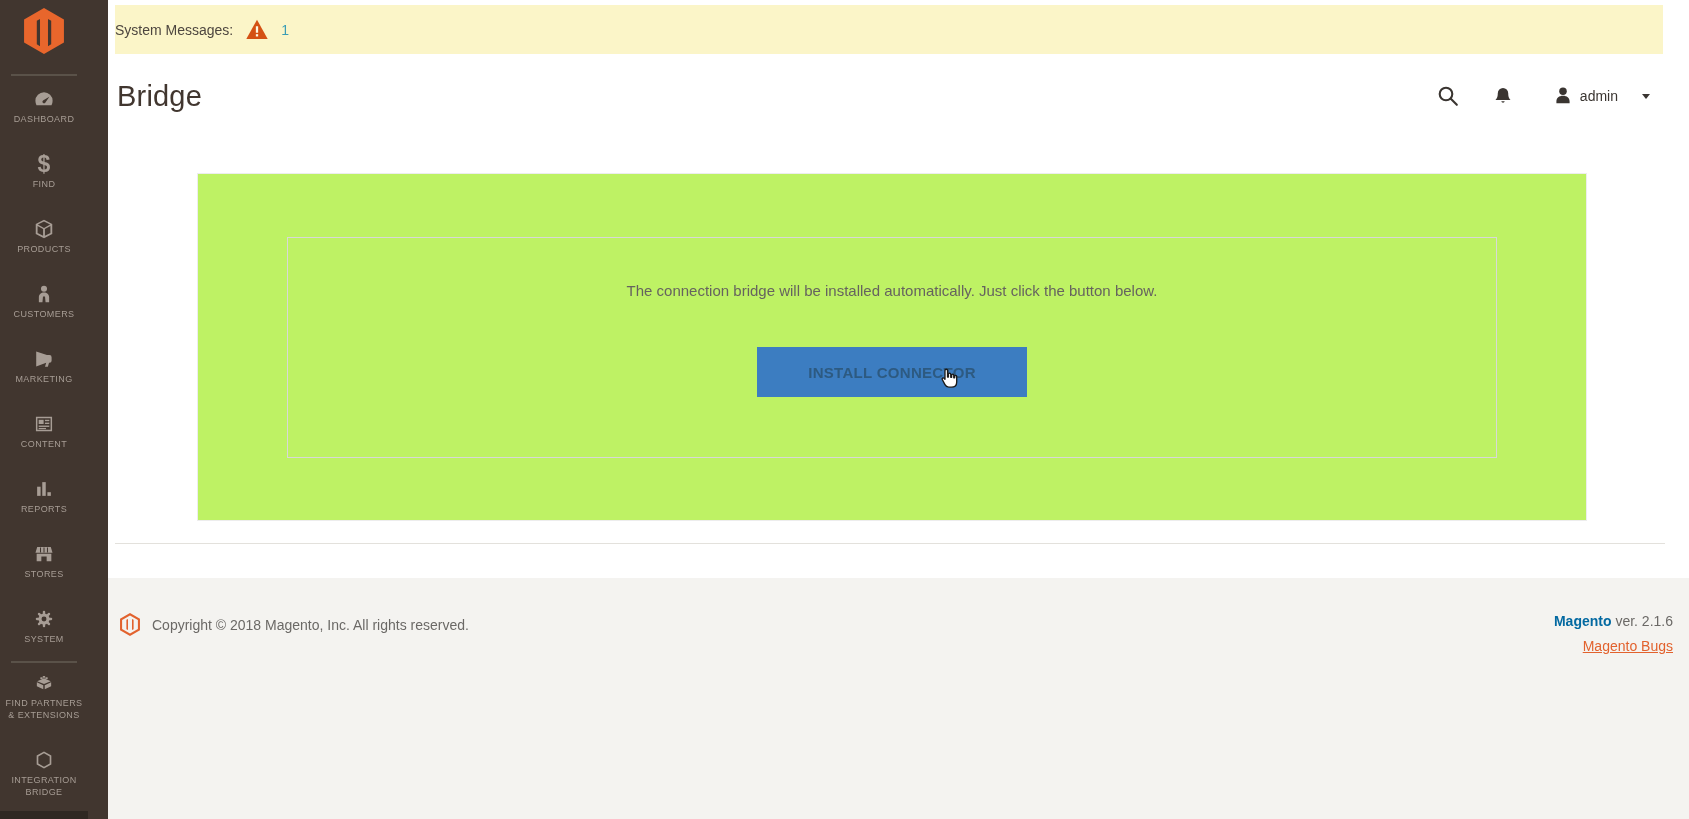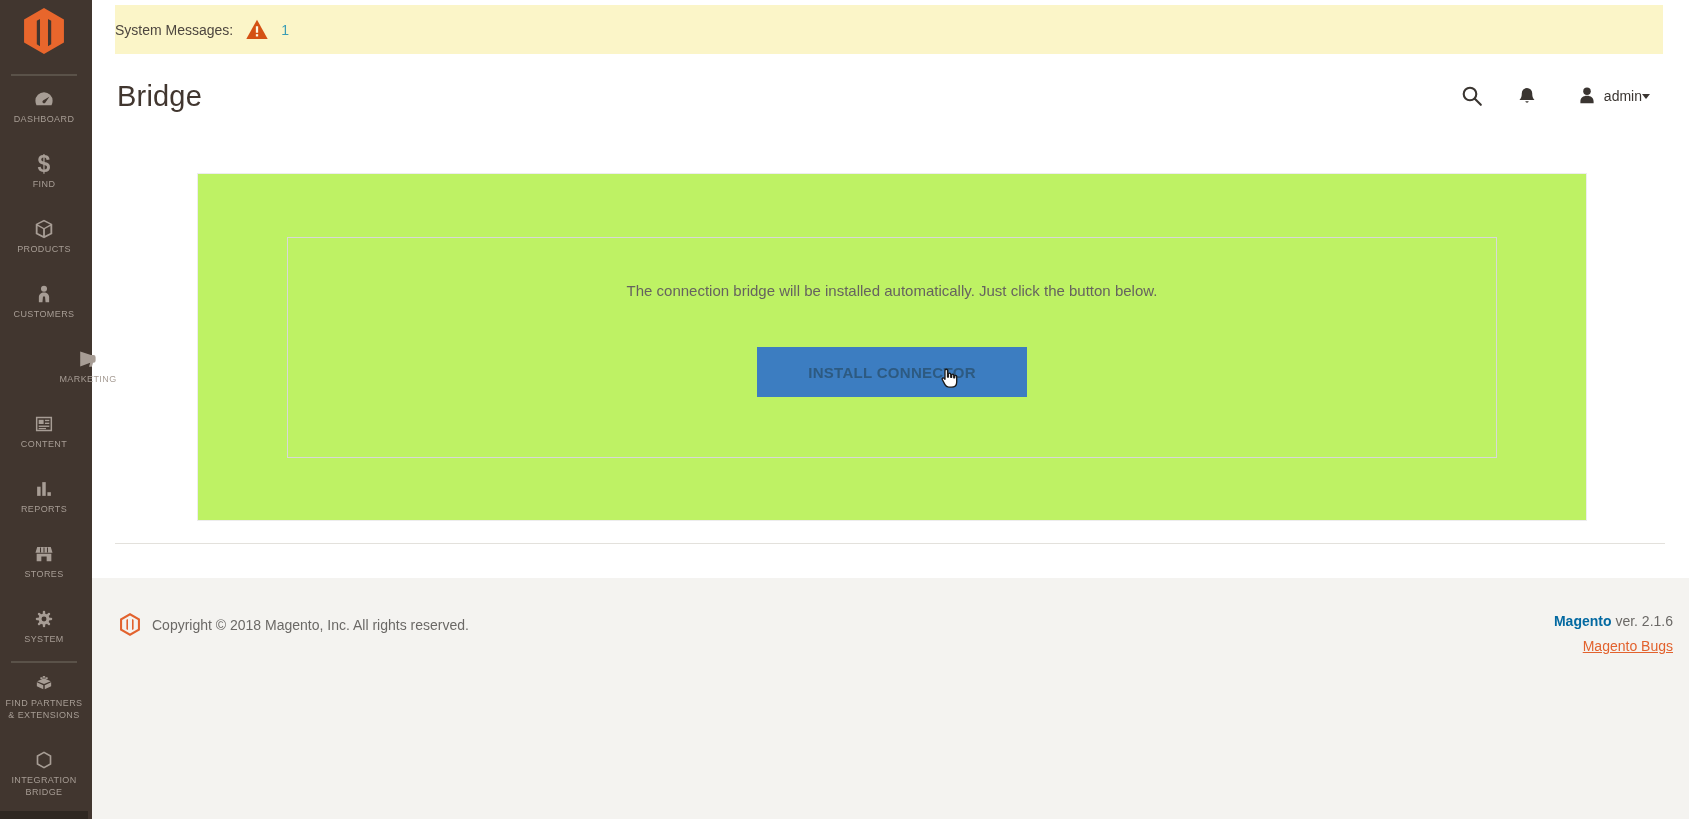--- a/index.html
+++ b/index.html
@@ -2,51 +2,51 @@
 <html><head>
 <meta charset="utf-8">
 <style>
   html,body{margin:0;padding:0;}
   body{
     width:1689px;height:819px;position:relative;overflow:hidden;
     background:#ffffff;font-family:"Liberation Sans","DejaVu Sans",sans-serif;
     -webkit-font-smoothing:antialiased;
   }
   
-  .sidebar{position:absolute;top:0;left:0;width:92px;height:819px;background:#41362f;z-index:5;text-decoration:underline;}
+  .sidebar{position:absolute;top:0;left:0;width:108px;height:819px;background:#41362f;z-index:5;text-decoration:underline;}
   .logo-wrap{position:absolute;top:8px;left:0;width:88px;display:flex;justify-content:center;}
   .logo-wrap svg{width:40px;height:46px;}
   .side-divider{position:absolute;left:11px;width:66px;height:2px;background:#5a5249;}
   .div-top{top:74px;}
   .div-bottom{top:661px;}
   .nav-item{position:absolute;left:0;width:88px;display:flex;flex-direction:column;align-items:center;gap:4px;cursor:pointer;}
   .nav-ico{width:22px;height:22px;fill:#a79d95;flex:0 0 auto;}
   .dollar{width:22px;height:22px;display:flex;align-items:center;justify-content:center;color:#a79d95;font-size:23px;font-weight:bold;line-height:22px;}
   .dollar::before{content:"$";}
   .nav-label{font-size:9px;line-height:11px;color:#a79d95;letter-spacing:.4px;text-align:center;}
-  .p1{top:88px;} .p2{top:153px;} .p3{top:218px;} .p4{top:283px;} .p5{top:348px;padding-left:44px;}
+  .p1{top:88px;} .p2{top:153px;} .p3{top:218px;} .p4{top:283px;} .p5{top:348px;}
   .p6{top:413px;} .p7{top:478px;} .p8{top:543px;} .p9{top:608px;}
   .p10{top:672px;} .p11{top:749px;}
   .side-bottom-strip{position:absolute;bottom:0;left:0;width:88px;height:8px;background:#2f2822;}
   
   .main{position:absolute;left:88px;top:0;right:0;bottom:0;background:#fff;}
   .notice-bar{
     position:absolute;left:27px;right:26px;top:5px;height:49px;background:#fbf5c8;
     display:flex;align-items:center;gap:12px;padding-right:24px;box-sizing:border-box;
   }
   .notice-label{font-size:14px;color:#4d463f;}
   .warn-ico{width:24px;height:21px;display:block;}
   .notice-count{font-size:14px;color:#3a9cb5;cursor:pointer;}
   .page-title{position:absolute;left:29px;top:80px;font-size:29px;font-weight:400;color:#41362f;letter-spacing:.2px;}
   .header-icons{position:absolute;top:84px;right:39px;display:flex;align-items:center;}
   .hd-ico{display:block;cursor:pointer;}
   .search-ico{width:24px;height:24px;margin-right:32px;}
   .bell-ico{width:22px;height:23px;margin-right:38px;}
   .user-ico{width:22px;height:22px;margin-right:6px;}
-  .admin-name{font-size:14px;color:#3a3531;margin-right:0;cursor:pointer;}
+  .admin-name{font-size:14px;color:#3a3531;margin-right:24px;cursor:pointer;}
   .caret-down{width:0;height:0;border-left:4.5px solid transparent;border-right:4.5px solid transparent;border-top:5px solid #3a3531;cursor:pointer;}
   
   .outer-card{position:absolute;left:109px;top:173px;width:1390px;height:348px;border:1px solid #ededed;background:#bef264;box-sizing:border-box;}
   .inner-card{position:absolute;left:89px;top:63px;width:1210px;height:221px;border:1px solid #d8d8d8;box-sizing:border-box;}
   .bridge-message{margin-top:44px;text-align:center;font-size:15px;color:#66635f;}
   .install-btn{
     display:block;margin:48px auto 0;width:270px;height:50px;border:none;cursor:pointer;
     background:#3c7dc1;color:#2d5a81;font-family:inherit;font-size:15px;font-weight:700;letter-spacing:.3px;
   }
   .cursor-ptr{position:absolute;left:848px;top:366px;width:25px;height:27px;z-index:9;pointer-events:none;}

